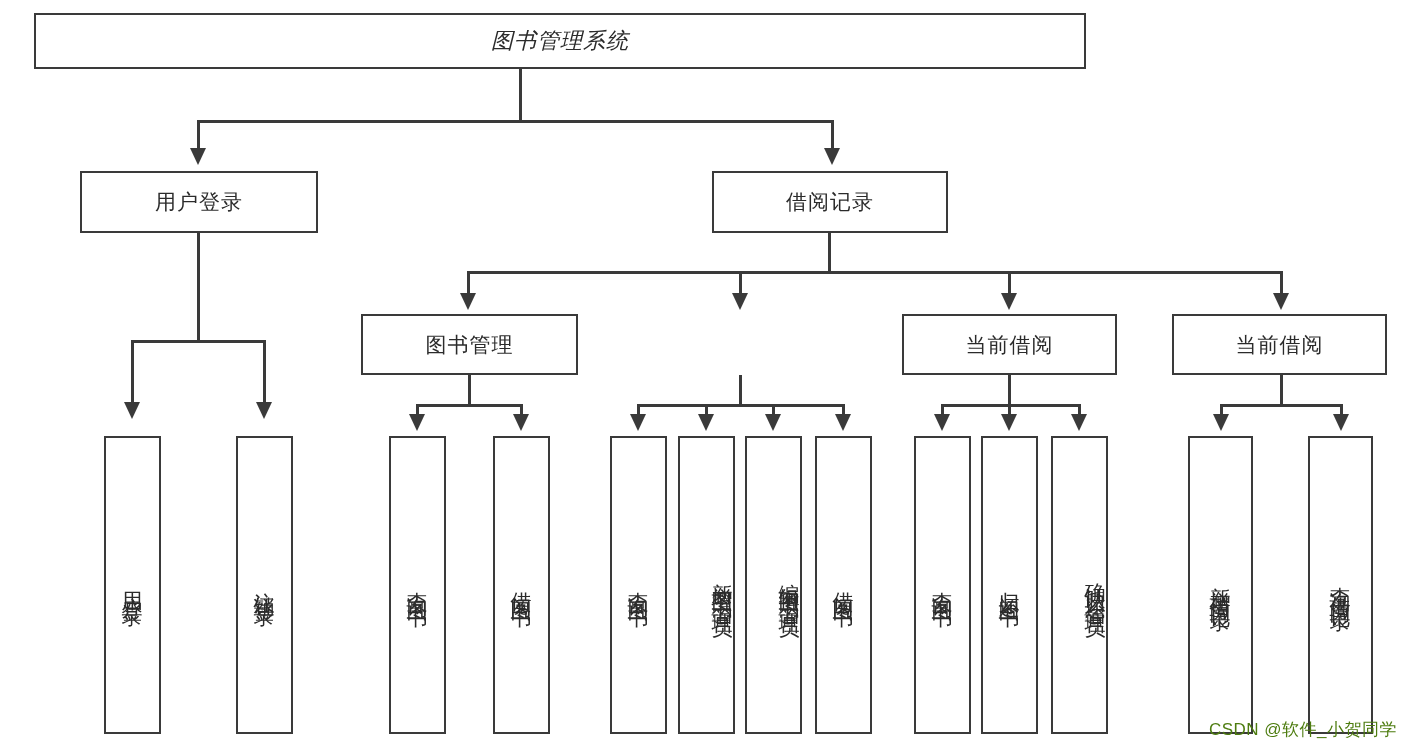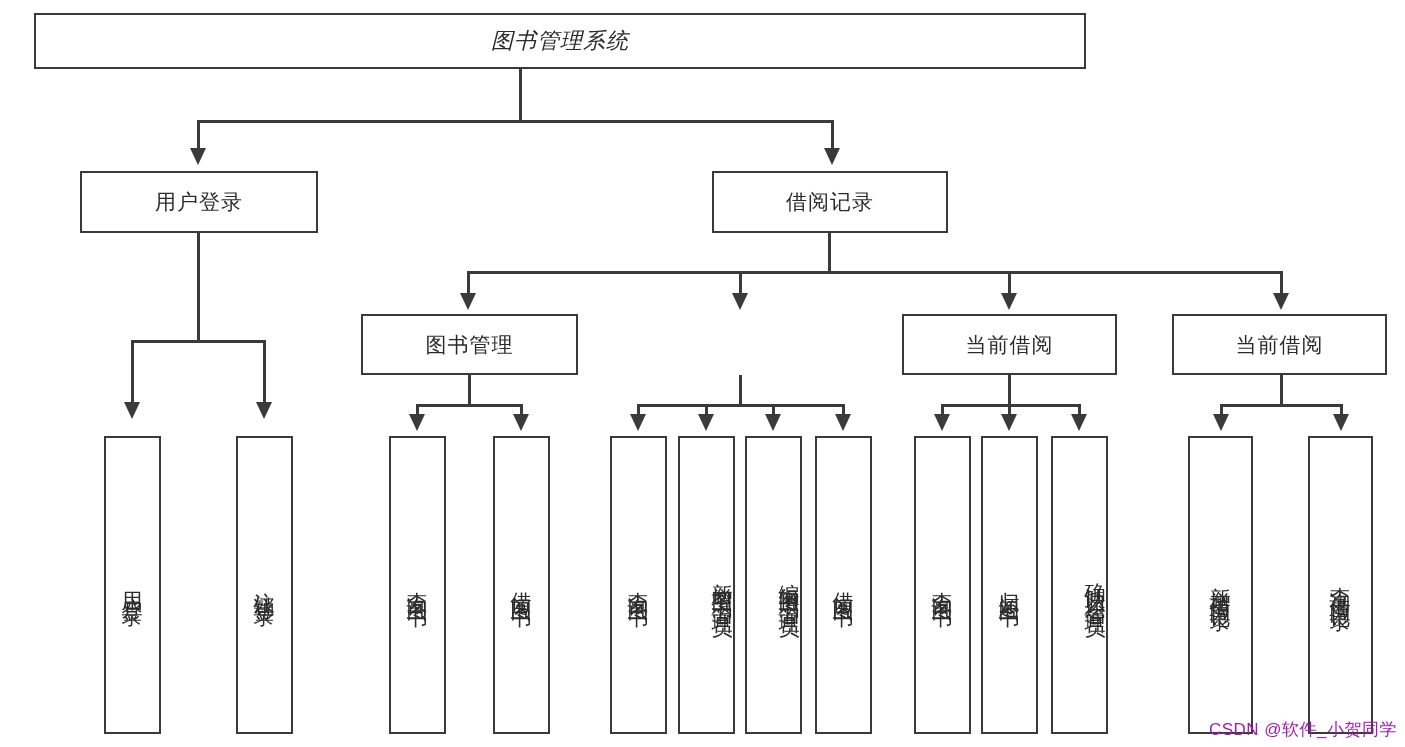--- a/index.html
+++ b/index.html
@@ -66,21 +66,21 @@
     height: 0;
     border-left: 8px solid transparent;
     border-right: 8px solid transparent;
     border-top: 17px solid #3a3a3a;
   }
   #watermark {
     position: absolute;
     right: 8px;
     bottom: 6px;
     font-size: 17px;
-    color: #a21caf;
+    color: #4d7c0f;
     letter-spacing: 0.5px;
     pointer-events: none;
     white-space: nowrap;
   }
 </style>
 </head>
 <body>
 
 <div id="canvas">
 

